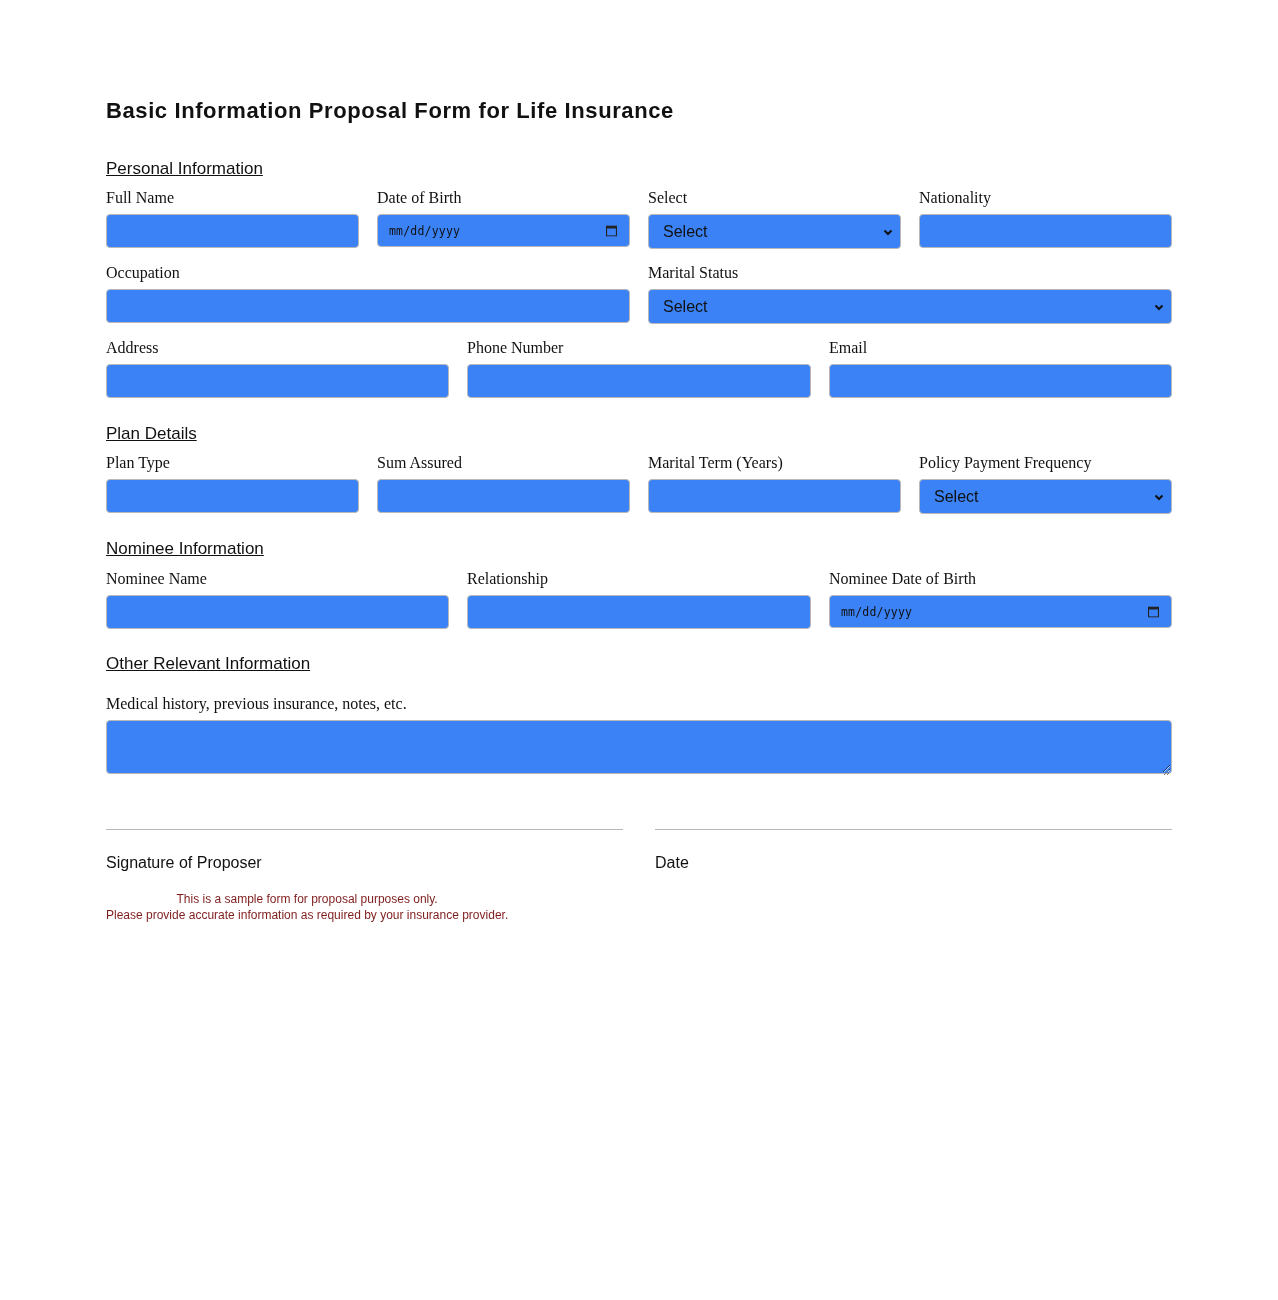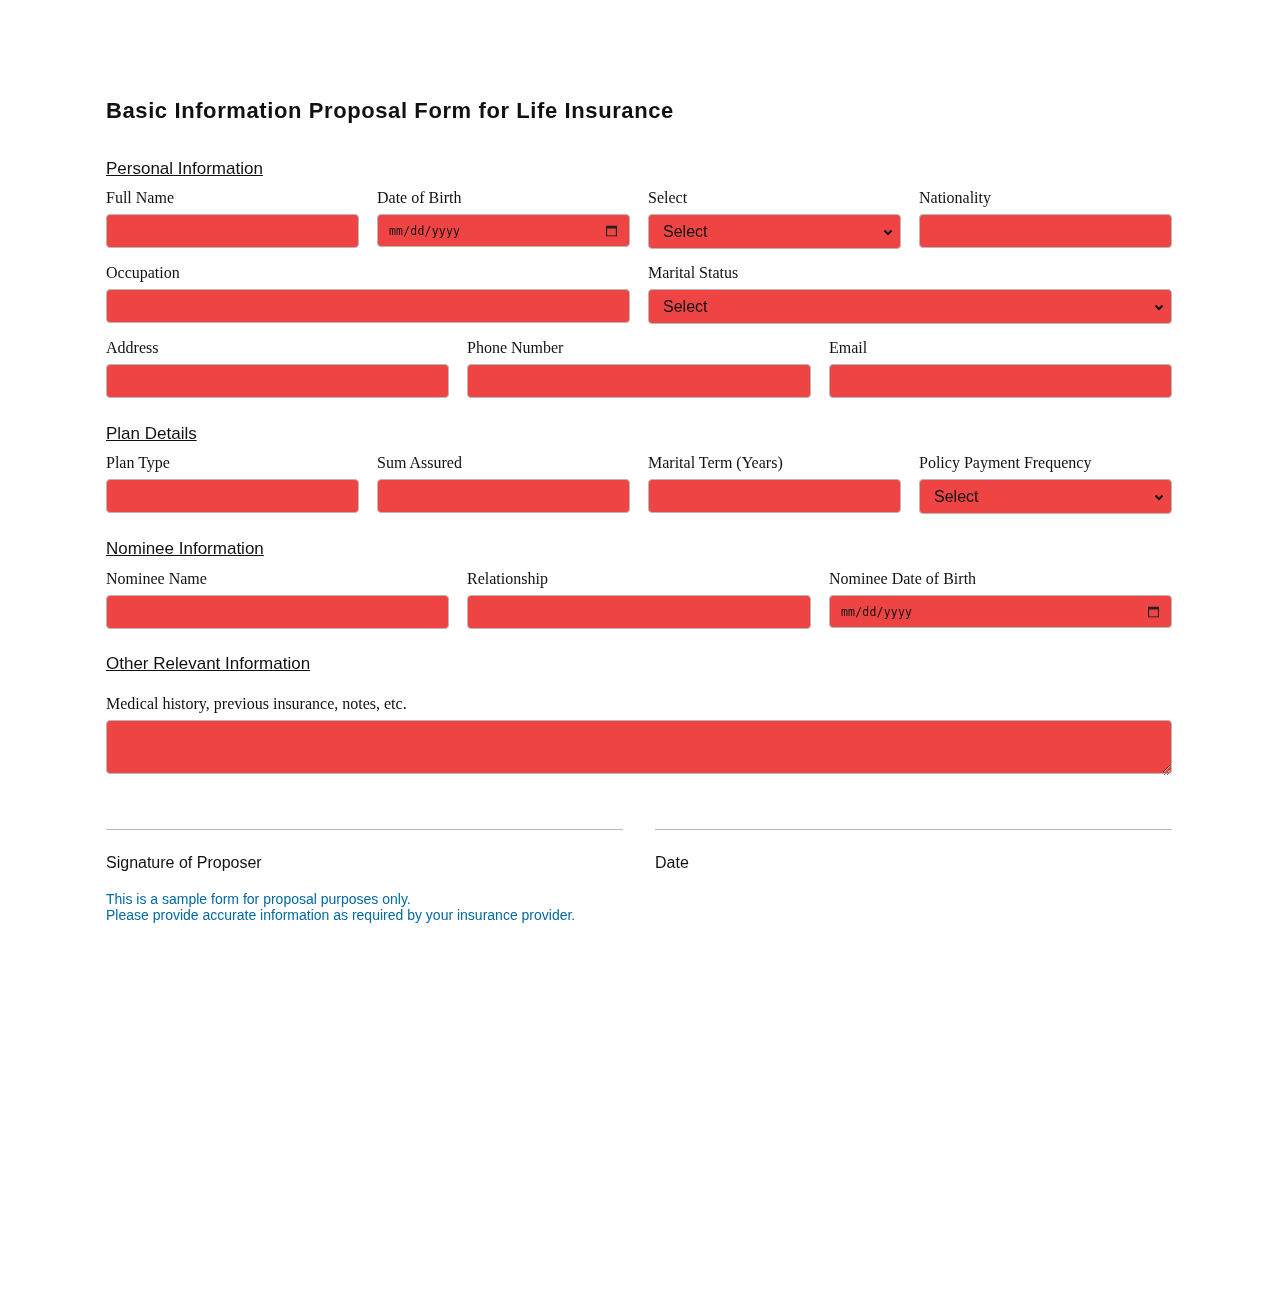--- a/index.html
+++ b/index.html
@@ -20,38 +20,38 @@
       font-size: 17px; font-weight: normal; color: #111; text-decoration: underline;
     }
     .row { position: absolute; left: 0; width: 1066px; display: flex; gap: 18px; }
     .field { display: flex; flex-direction: column; }
     .field label {
       font-size: 16px; color: #111; height: 16px; line-height: 16px;
       margin-bottom: 8px; white-space: nowrap; font-family: Liberation Serif, serif;
     }
     .ctrl {
       box-sizing: border-box; height: 34px; width: 100%;
-      border: 1px solid #b8b8b8; border-radius: 4px; background: #ef4444;
+      border: 1px solid #b8b8b8; border-radius: 4px; background: #3b82f6;
       font-family: "Liberation Sans", sans-serif; font-size: 16px;
       position: relative;
     }
     .select-ctrl { height: 35px; display: flex; align-items: center; padding-left: 14px; }
     .select-ctrl .chev {
       position: absolute; right: 6px; top: 50%; transform: translateY(-50%);
       width: 12px; height: 12px;
     }
     .date-ctrl { display: flex; align-items: center; padding-left: 11px; height: 33px; }
     .date-text { font-family: "DejaVu Sans Mono", monospace; font-size: 11.5px; color: #111; letter-spacing: 0.2px; }
     .cal-icon { position: absolute; right: 12px; top: 50%; transform: translateY(-50%); width: 11px; height: 11px; }
     textarea.ctrl { height: 54px; resize: vertical; padding: 4px; }
     .resize-grip { position: absolute; right: 2px; bottom: 2px; width: 8px; height: 8px; }
     .sig { position: absolute; top: 829px; width: 517px; }
     .sig .line { border-top: 1px solid #b8b8b8; height: 0; }
     .sig .cap { font-size: 16px; margin-top: 24px; color: #111; }
-    .footer { position: absolute; left: 0; top: 891px; font-size: 14px; color: #0369a1; line-height: 16px; }
+    .footer { position: absolute; left: 0; top: 891px; font-size: 12px; color: #7f1d1d; line-height: 16px; text-align: center; }
   </style>
 </head>
 <body>
 
 <div class="container">
 
   <h1>Basic Information Proposal Form for Life Insurance</h1>
 
   <h2 class="section-title" style="top:159px">Personal Information</h2>
 

